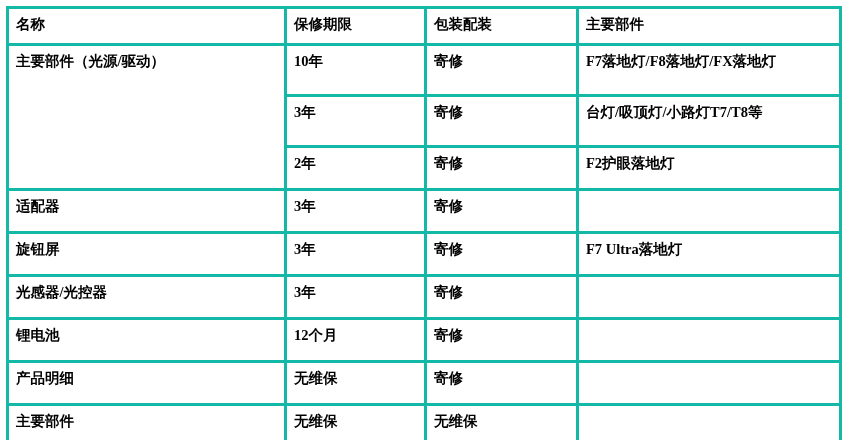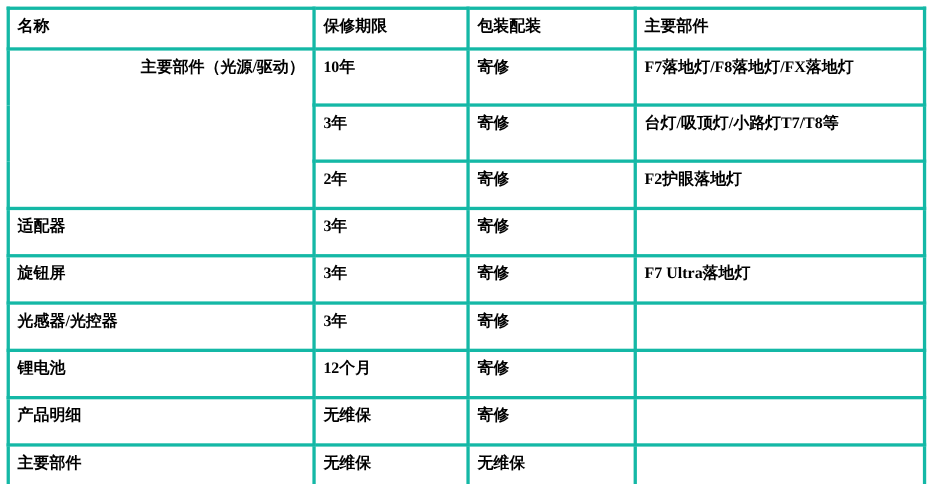--- a/index.html
+++ b/index.html
@@ -37,21 +37,21 @@
   }
   col.c-name { width: 278px; }
   col.c-period { width: 140px; }
   col.c-service { width: 152px; }
   col.c-detail { width: 263px; }
 
   td.name-cell {
     vertical-align: middle;
   }
   td.name-merged {
-    text-align: right;
+    text-align: left;
     vertical-align: middle;
   }
   .row-h td { height: 24px; }
   .row-tall td { height: 38px; }
   .row-std td { height: 30px; }
   .nowrap-cell { white-space: nowrap; }
 </style>
 </head>
 <body>
 

